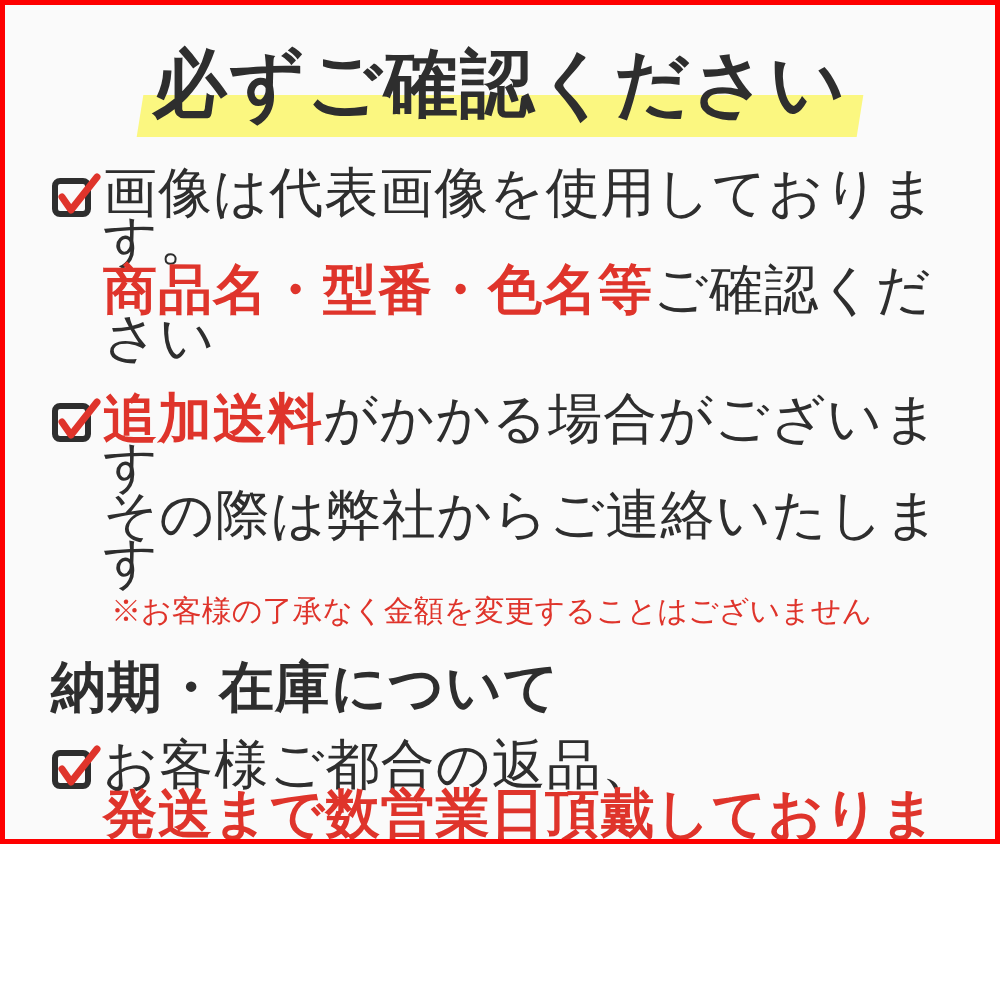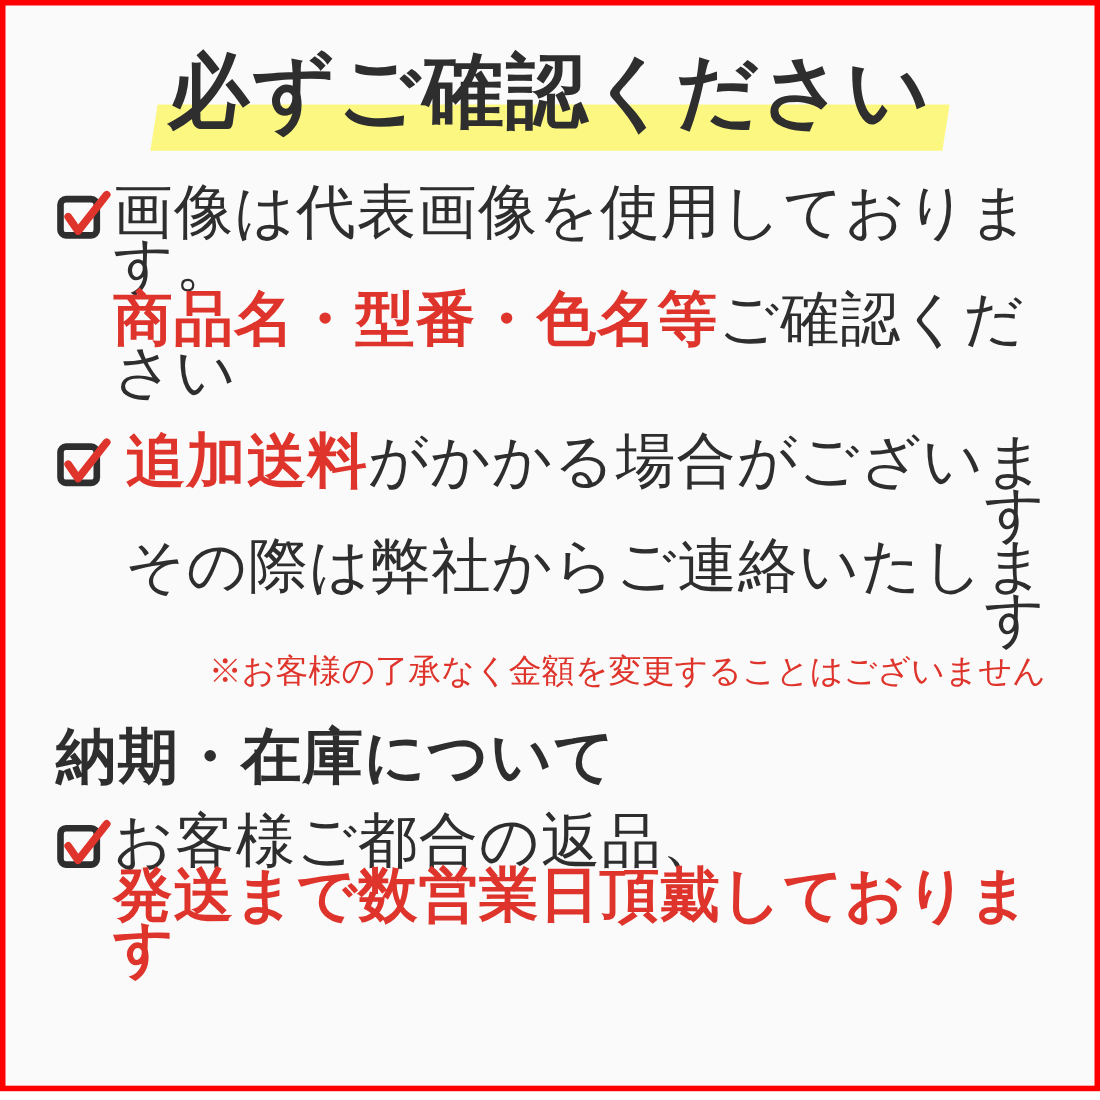--- a/index.html
+++ b/index.html
@@ -10,21 +10,21 @@
     --highlight_yellow: #fbf780;
   }
   * { margin: 0; padding: 0; box-sizing: border-box; }
   html, body { background: #ffffff; }
   body {
     font-family: "DejaVu Serif", "Liberation Serif", serif;
     width: 1000px; height: 1000px;
   }
   .frame {
     position: relative;
-    width: 1000px; height: 992px;
+    width: 1000px; height: 844px;
     background: var(--bg);
     border: 5px solid var(--border_red);
     overflow: hidden;
   }
   
   .title-wrap {
     position: relative;
     margin-top: 36px;
     height: 104px;
     text-align: center;
@@ -52,21 +52,21 @@
     font-size: 55px;
     line-height: 60px;
     font-weight: 700;
     letter-spacing: 1px;
     color: var(--ink);
   }
   .heading.h-order { margin-top: 50px; }
   .heading.h-delivery { margin-top: 28px; }
   .item { display: flex; align-items: flex-start; }
   .item.mt-a { margin-top: 24px; }
-  .item.mt-b { margin-top: 32px; text-align: right; }
+  .item.mt-b { margin-top: 32px; }
   .cb { width: 50px; height: 50px; flex: 0 0 50px; margin-right: 2px; margin-top: 0; }
   .cb-box { fill: none; stroke: var(--ink); stroke-width: 6; }
   .cb-check { fill: none; stroke: var(--accent_red); stroke-width: 7; stroke-linecap: round; stroke-linejoin: round; }
   .lines { flex: 1 1 auto; }
   .line {
     font-size: 54px;
     line-height: 48px;
     letter-spacing: 1px;
     color: var(--ink);
   }

